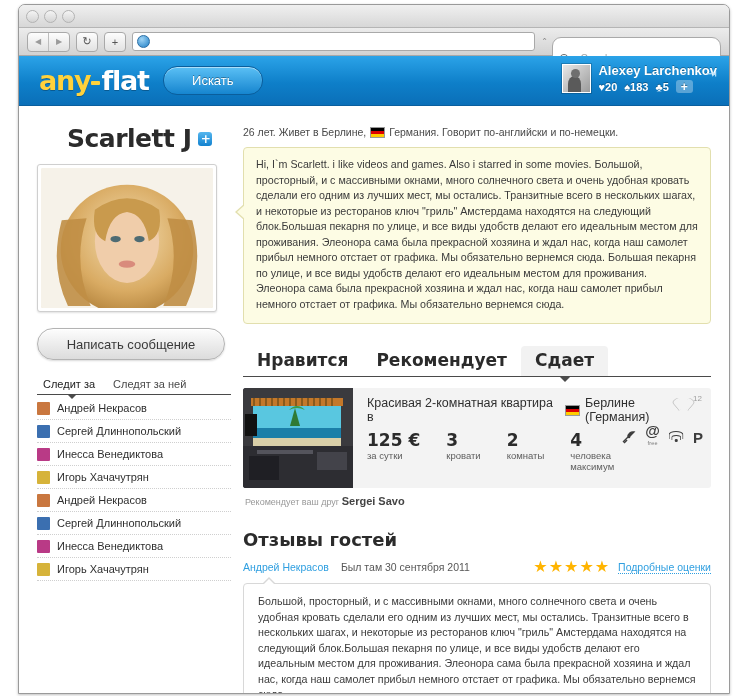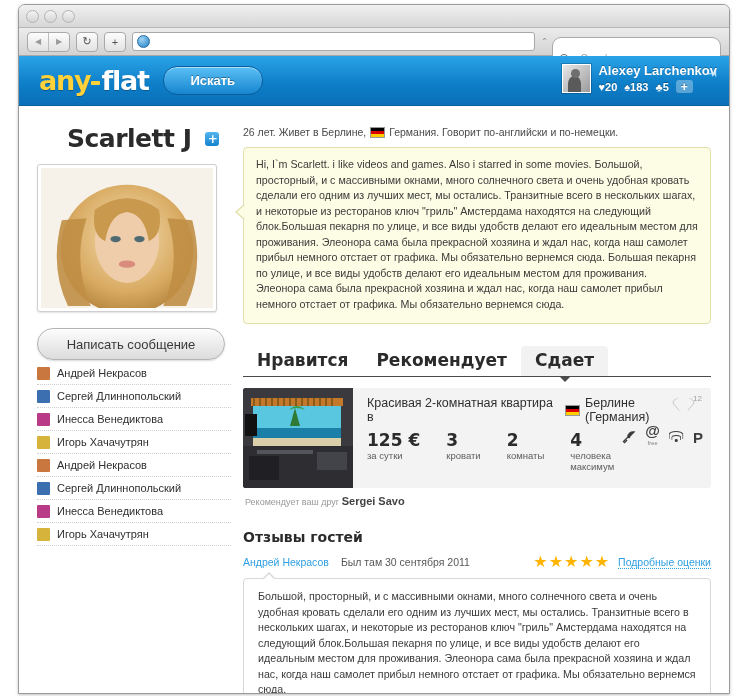--- a/index.html
+++ b/index.html
@@ -49,42 +49,42 @@
   .logo .b{color:#ffffff;text-shadow:0 1px 0 rgba(0,0,0,.25);}
   .logo .dash{display:inline-block;width:9px;height:4px;background:#ffd23c;
     vertical-align:middle;margin:0 1px;border-radius:1px;}
   .bigsearch{margin-left:18px;width:250px;height:24px;background:#fff;border-radius:13px;
     display:flex;align-items:center;padding:0 14px;box-shadow:inset 0 1px 2px rgba(0,0,0,.28);}
   .bigsearch span{font-size:10.5px;color:#9d9d9d;}
   .searchbtn{margin-left:14px;width:98px;height:27px;border-radius:14px;
     background:linear-gradient(#5bc0f5,#1685cf);border:1px solid #0a5e9c;
     box-shadow:inset 0 1px 0 rgba(255,255,255,.5);
     display:flex;align-items:center;justify-content:center;
-    color:#fff;font-size:13px;font-weight:bold;text-shadow:0 -1px 0 rgba(0,0,0,.35);}
+    color:#fff;font-size:13px;font-weight:normal;text-shadow:0 -1px 0 rgba(0,0,0,.35);}
   .userbox{position:absolute;right:12px;top:8px;display:flex;gap:7px;align-items:flex-start;}
   .avatar{width:27px;height:27px;background:linear-gradient(135deg,#e8e8e8,#9b9b9b);
     border:1px solid #fff;box-shadow:0 0 0 1px rgba(0,0,0,.18);position:relative;overflow:hidden;}
   .avatar:before{content:"";position:absolute;left:5px;top:11px;width:13px;height:16px;border-radius:50% 50% 0 0;
     background:#5a5a5a;}
   .avatar:after{content:"";position:absolute;left:8px;top:4px;width:9px;height:9px;border-radius:50%;background:#6f6f6f;}
   .uname{color:#fff;font-size:13px;font-weight:bold;text-shadow:0 -1px 0 rgba(0,0,0,.3);line-height:14px;}
   .ustats{color:#fff;font-size:11px;font-weight:bold;margin-top:2px;display:flex;gap:7px;align-items:center;
     text-shadow:0 -1px 0 rgba(0,0,0,.3);}
   .plusbtn{width:17px;height:13px;background:rgba(255,255,255,.32);border-radius:3px;
     display:inline-flex;align-items:center;justify-content:center;color:#fff;font-size:12px;font-weight:bold;line-height:1;}
   .exit{position:absolute;right:0px;top:2px;color:#bfe4fa;font-size:13px;}
 
   
   .page{position:relative;background:#fff;height:612px;}
   .pagepad{padding:14px 18px 0 18px;display:flex;}
   .leftcol{width:194px;flex:0 0 auto;}
   .rightcol{flex:1;padding-left:12px;}
 
   .pname{font-size:25px;font-weight:bold;color:#2b2b2b;letter-spacing:-.5px;
-    margin:4px 0 0 30px;display:flex;align-items:center;gap:14px;font-family:"DejaVu Sans",sans-serif;}
+    margin:4px 0 0 30px;display:flex;align-items:center;gap:7px;font-family:"DejaVu Sans",sans-serif;}
   .pbadge{width:14px;height:14px;border-radius:3px;background:linear-gradient(#55b6ee,#1382cf);
     color:#fff;font-size:12px;font-weight:bold;display:flex;align-items:center;justify-content:center;line-height:1;}
 
   .photo{width:172px;height:140px;margin-top:11px;border:1px solid #cfcfcf;padding:3px;background:#fff;
     border-radius:3px;box-shadow:0 1px 2px rgba(0,0,0,.12);position:relative;}
   .photoinner{width:100%;height:100%;border-radius:2px;overflow:hidden;position:relative;
     background:linear-gradient(#f2ece2,#e9ddca);}
 
   .msgbtn{margin-top:16px;width:186px;height:30px;border-radius:16px;
     background:linear-gradient(#fdfdfd,#dcdcdc);border:1px solid #b3b3b3;
@@ -145,21 +145,21 @@
   .wifi i{position:absolute;left:50%;border:1.6px solid #3d3d3d;border-bottom:none;
     border-radius:50% 50% 0 0;transform:translateX(-50%);}
   .wifi i:nth-child(1){width:13px;height:6.5px;top:0;}
   .wifi i:nth-child(2){width:7.5px;height:4px;top:3.5px;}
   .wifi i:nth-child(3){width:2.5px;height:2.5px;top:8px;border-radius:50%;background:#3d3d3d;border:none;}
   .ltags{font-size:9px;color:#8a8a8a;margin-top:7px;}
   .recby{font-size:9px;color:#999;margin-top:7px;margin-left:2px;}
   .recby b{font-size:11px;color:#444;font-weight:bold;}
 
   
-  .rtitle{font-size:14px;font-weight:bold;color:#2b2b2b;margin-top:22px;font-family:"DejaVu Sans",sans-serif;}
+  .rtitle{font-size:18px;font-weight:bold;color:#2b2b2b;margin-top:22px;font-family:"DejaVu Sans",sans-serif;}
   .rhead{display:flex;align-items:center;margin-top:9px;font-size:10.5px;}
   .rauthor{color:#2f9fe0;margin-right:12px;}
   .rdate{color:#575757;}
   .rstars{margin-left:auto;display:flex;gap:1px;align-items:center;}
   .star{color:#ffb400;font-size:16px;line-height:16px;}
   .rdetail{color:#2f9fe0;font-size:10.5px;margin-left:9px;border-bottom:1px dotted #2f9fe0;}
   .rbox{margin-top:8px;border:1px solid #d8d8d8;border-radius:4px;padding:10px 14px 11px 14px;position:relative;background:#fff;}
   .rbox:before{content:"";position:absolute;left:18px;top:-7px;width:0;height:0;
     border-left:7px solid transparent;border-right:7px solid transparent;border-bottom:7px solid #d8d8d8;}
   .rbox:after{content:"";position:absolute;left:18px;top:-5.5px;width:0;height:0;
@@ -246,20 +246,24 @@
               <ellipse cx="95" cy="68" rx="5" ry="3" fill="#4e6b73"></ellipse>
               <ellipse cx="83" cy="92" rx="8" ry="3.5" fill="#d98b7c"></ellipse>
               <path d="M20 50 Q8 95 26 132 L48 132 Q30 90 44 48Z" fill="#c08e45" opacity=".9"></path>
               <path d="M146 50 Q158 95 140 132 L118 132 Q136 90 122 48Z" fill="#c08e45" opacity=".9"></path>
             </svg>
           </div>
         </div>
 
         <div class="msgbtn">Написать сообщение</div>
 
+        <div class="ftabs">
+          <div class="ftab active">Следит за</div>
+          <div class="ftab">Следят за ней</div>
+        </div>
 
         <div class="flist">
           <div class="frow">
               <span class="fav" style="background:#c9773f"></span>
               <span>Андрей Некрасов</span>
             </div>
           <div class="frow">
               <span class="fav" style="background:#3b6fb0"></span>
               <span>Сергей Длиннопольский</span>
             </div>

